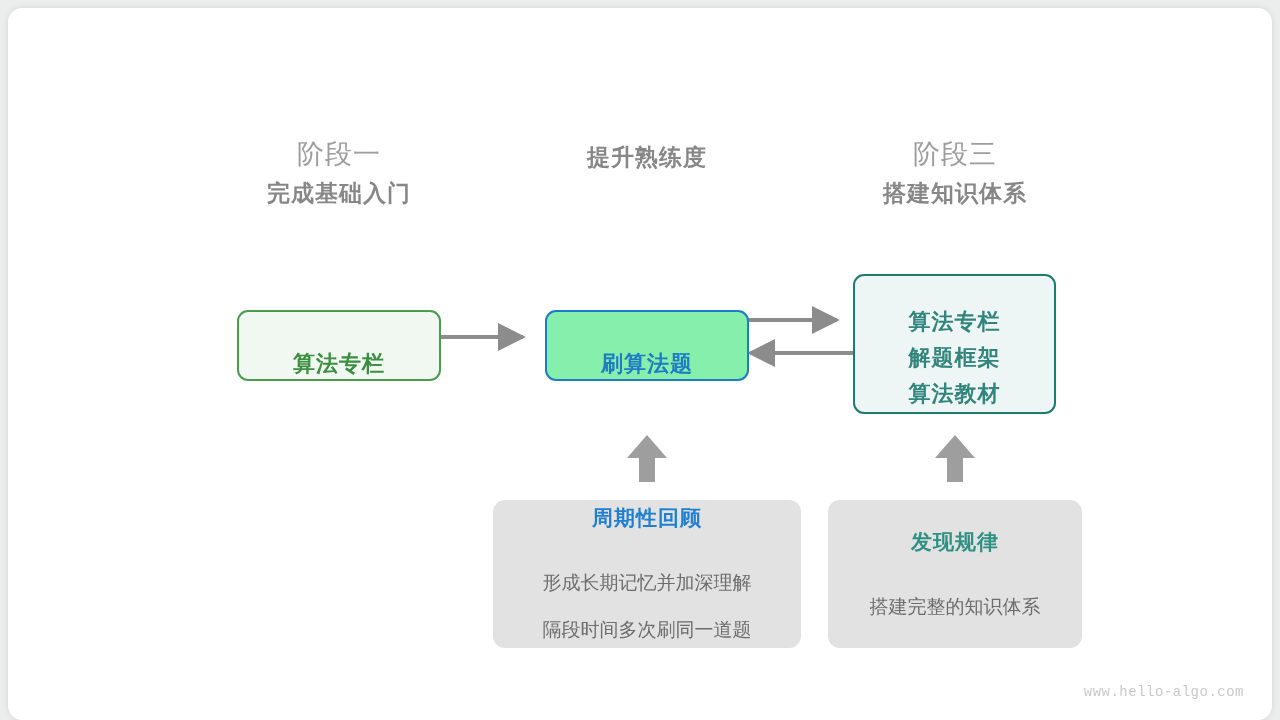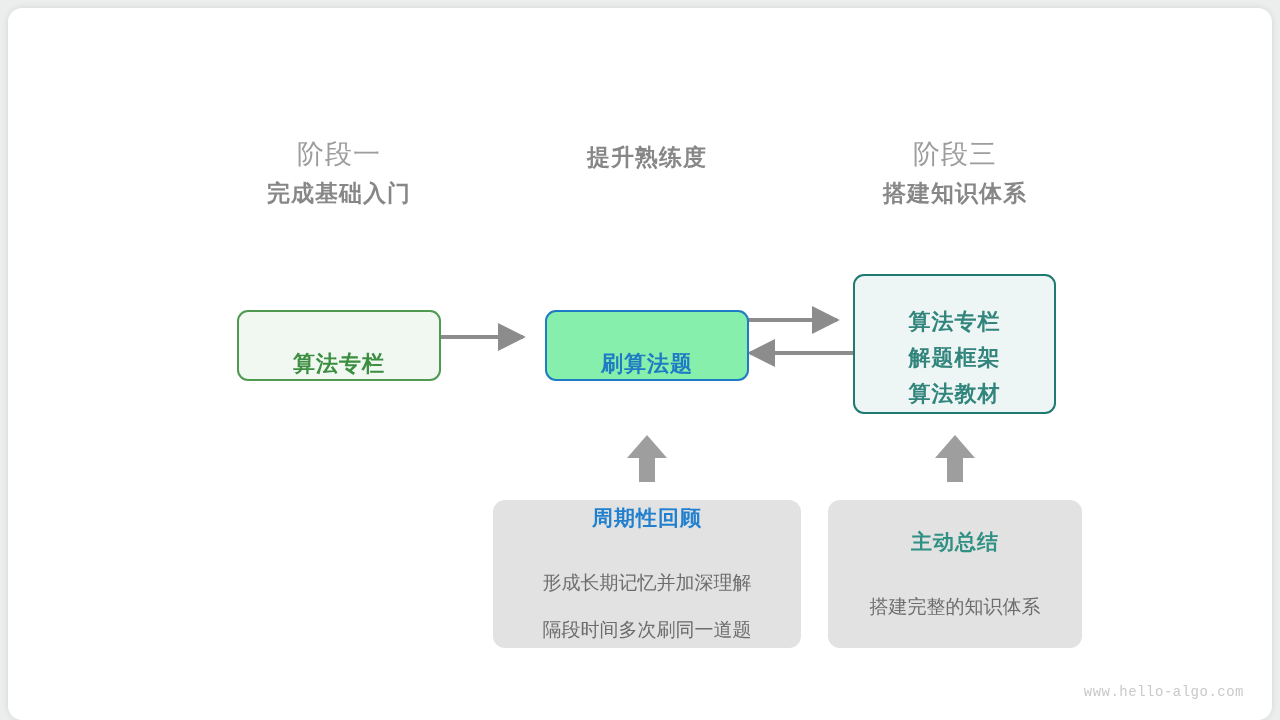--- a/index.html
+++ b/index.html
@@ -185,19 +185,19 @@
     <div class="node-line">算法教材</div>
   </div>
 
   <div class="gray-card" id="card-review">
     <div class="card-title blue">周期性回顾</div>
     <div class="card-body">形成长期记忆并加深理解</div>
     <div class="card-body">隔段时间多次刷同一道题</div>
   </div>
 
   <div class="gray-card" id="card-summary">
-    <div class="card-title teal">主动总结</div>
+    <div class="card-title teal">发现规律</div>
     <div class="card-body">搭建完整的知识体系</div>
   </div>
 
   <div id="watermark">www.hello-algo.com</div>
 
 </div>
 
 </body></html>

